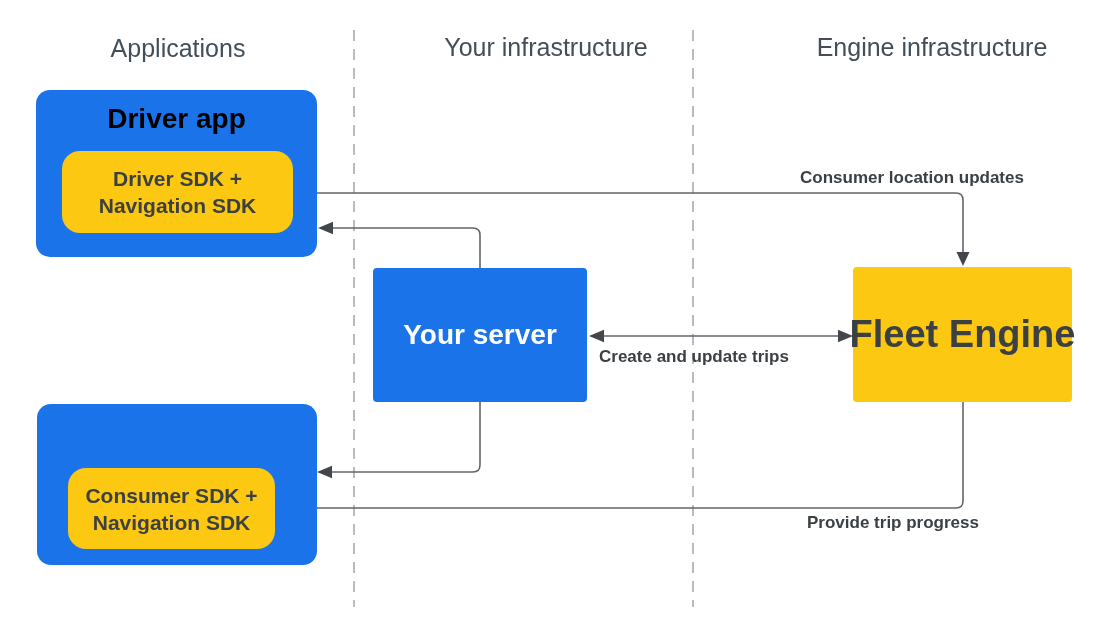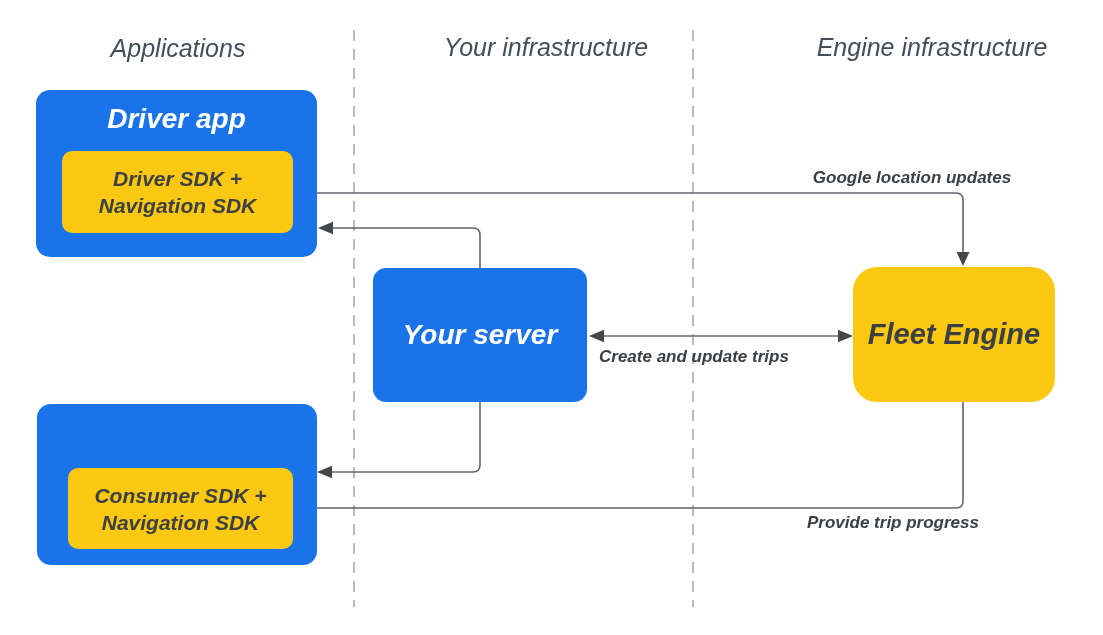--- a/index.html
+++ b/index.html
@@ -2,74 +2,73 @@
 <html><head>
 <meta charset="utf-8">
 <style>
   html,body{margin:0;padding:0;background:#fff;}
   #canvas{
     position:relative;
     width:1103px;height:635px;
     background:#FFFFFF;
     font-family:"Liberation Sans","DejaVu Sans",sans-serif;
     overflow:hidden;
-    font-style:italic;
   }
   .wires{position:absolute;left:0;top:0;pointer-events:none;}
   .col-header{
     position:absolute;
     transform:translate(-50%,-50%);
     font-size:25px;
     color:#434E59;
     white-space:nowrap;
   }
   .bluebox{
     position:absolute;
     background:#1A73E8;
     border-radius:14px;
   }
   .app-title{
     font-size:28px;
     font-weight:700;
-    color:#ffffff;
+    color:#000000;
     text-align:center;
     margin-top:13px;
     white-space:nowrap;
   }
   .sdkbox{
     position:absolute;
     background:#FCC812;
-    border-radius:10px;
+    border-radius:18px;
     display:flex;
     flex-direction:column;
     align-items:center;
     justify-content:center;
     font-size:21px;
     font-weight:700;
     color:#3B4043;
     line-height:27px;
     text-align:center;
     white-space:nowrap;
   }
   .centerbox{
     position:absolute;
     display:flex;
     align-items:center;
     justify-content:center;
     white-space:nowrap;
   }
   #your-server{
     left:373px;top:268px;width:214px;height:134px;
-    background:#1A73E8;border-radius:13px;
+    background:#1A73E8;border-radius:4px;
     font-size:28px;font-weight:700;color:#FFFFFF;
   }
   #fleet-engine{
-    left:853px;top:267px;width:202px;height:135px;
-    background:#FCC812;border-radius:24px;
-    font-size:29px;font-weight:700;color:#3B4043;
+    left:853px;top:267px;width:219px;height:135px;
+    background:#FCC812;border-radius:4px;
+    font-size:38px;font-weight:700;color:#3B4043;
   }
   .edge-label{
     position:absolute;
     font-size:17px;
     font-weight:700;
     color:#3B4045;
     white-space:nowrap;
   }
   .edge-label.centered{transform:translate(-50%,-50%);}
   .edge-label .line{display:block;line-height:22.5px;}
@@ -107,35 +106,35 @@
 
   <div class="bluebox" style="left:36px;top:90px;width:281px;height:167px;">
     <div class="app-title">Driver app</div>
     <div class="sdkbox" style="left:26px;top:61px;width:231px;height:82px;">
       <span>Driver SDK +</span>
       <span>Navigation SDK</span>
     </div>
   </div>
 
   <div class="bluebox" style="left:37px;top:404px;width:280px;height:161px;">
-    <div class="sdkbox" style="left:31px;top:64px;width:225px;height:81px;">
+    <div class="sdkbox" style="left:31px;top:64px;width:207px;height:81px;">
       <span>Consumer SDK +</span>
       <span>Navigation SDK</span>
     </div>
   </div>
 
   <div class="centerbox" id="your-server">
     <span>Your server</span>
   </div>
 
   <div class="centerbox" id="fleet-engine">
     <span>Fleet Engine</span>
   </div>
 
-  <div class="edge-label centered" style="left:912px;top:178px;">Google location updates</div>
+  <div class="edge-label centered" style="left:912px;top:178px;">Consumer location updates</div>
 
   <div class="edge-label" style="left:599px;top:346px;">
     <span class="line">Create and update trips</span>
   </div>
 
   <div class="edge-label centered" style="left:893px;top:523px;">Provide trip progress</div>
 
 </div>
 
 </body></html>

